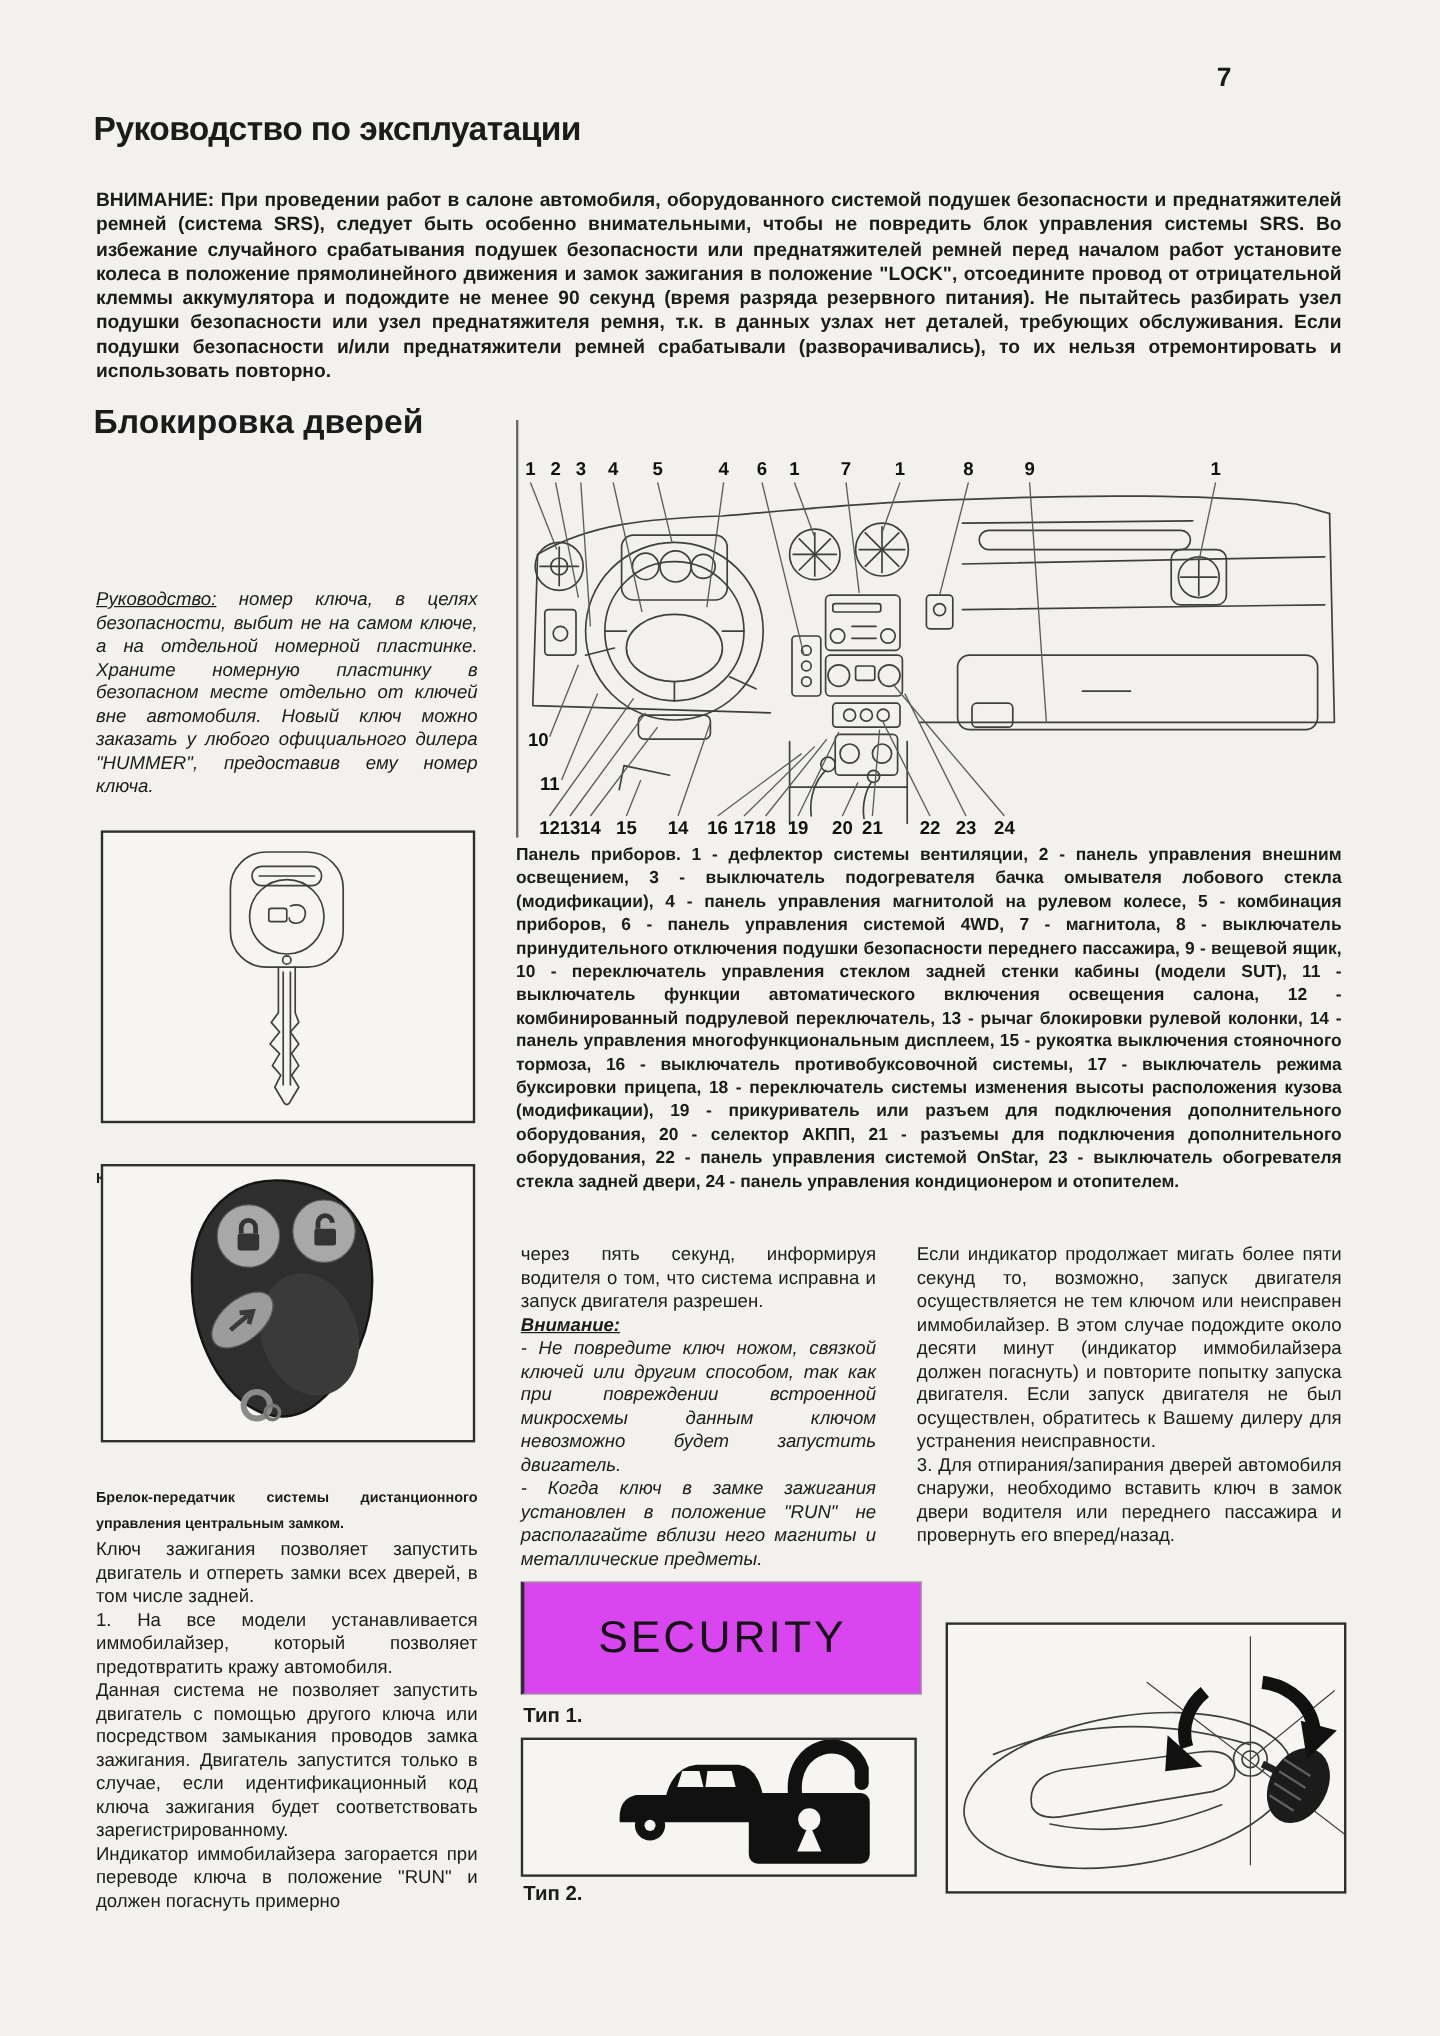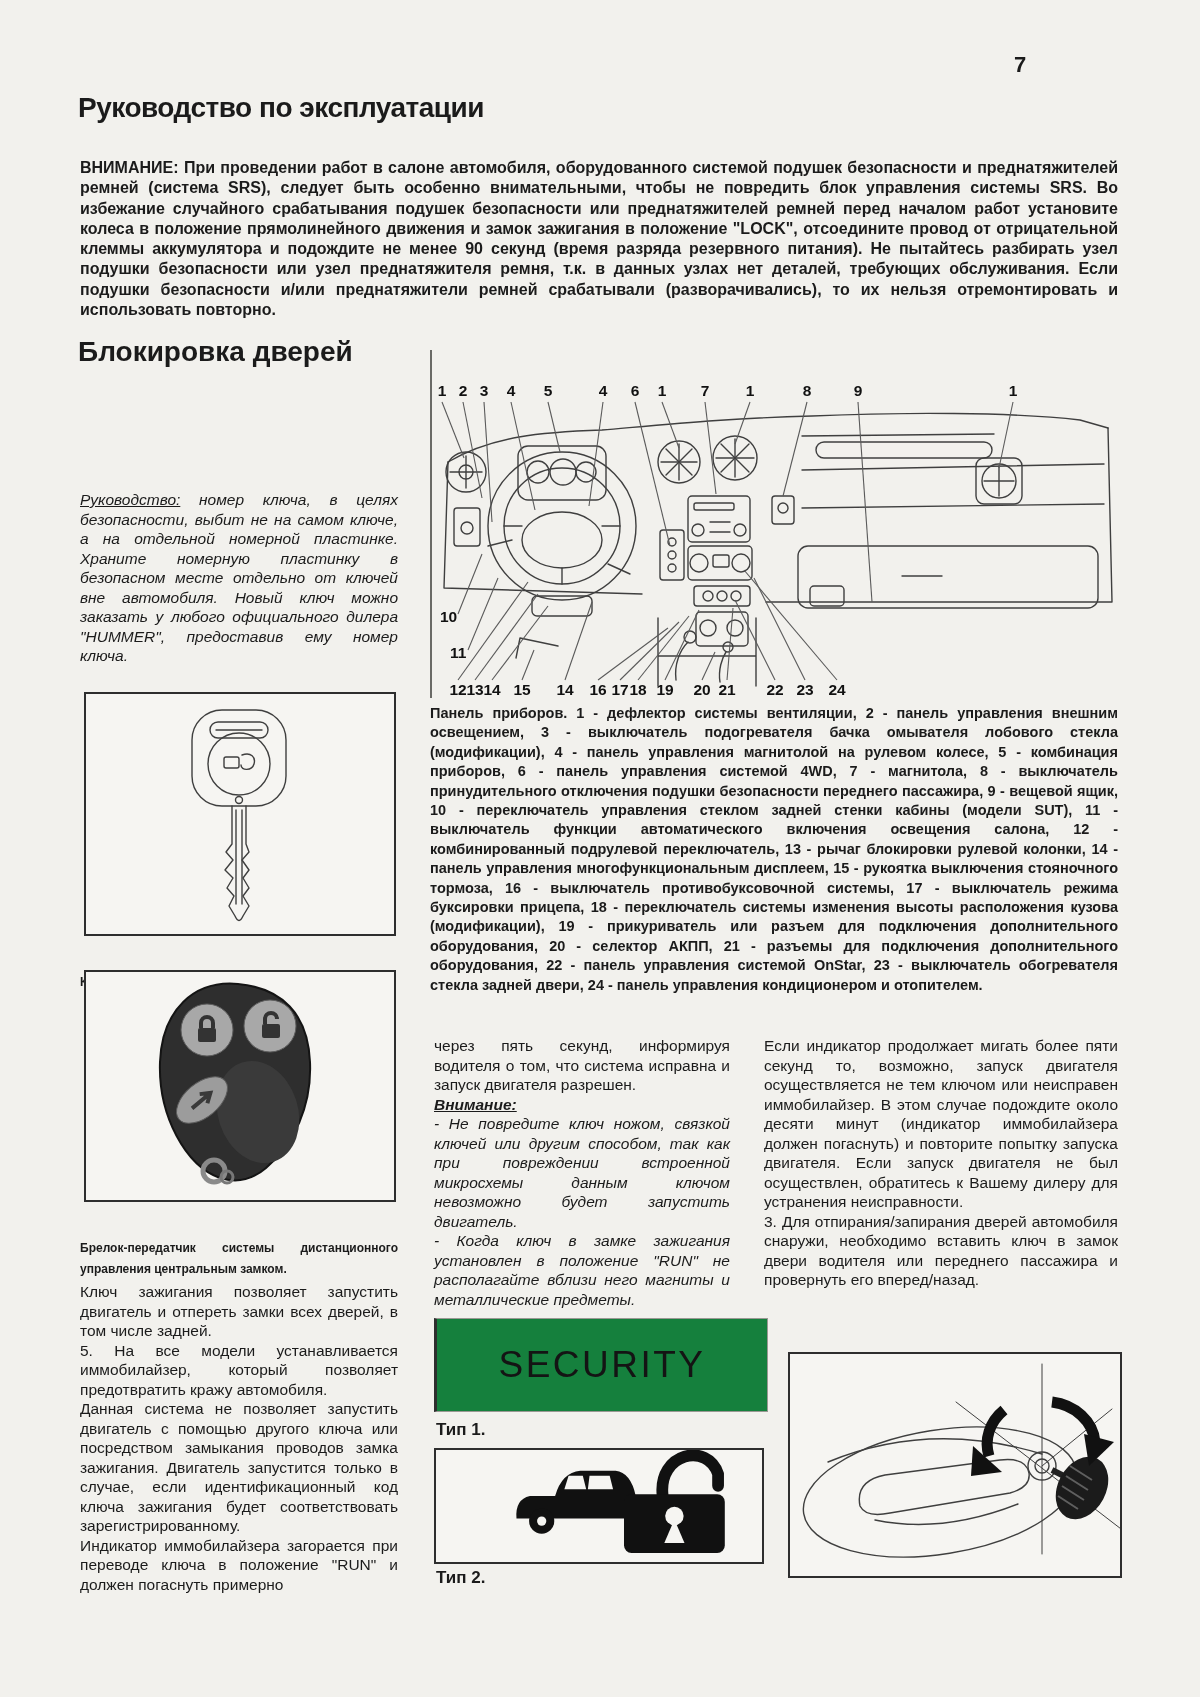--- a/index.html
+++ b/index.html
@@ -20,21 +20,21 @@
   .note .u{text-decoration:underline;}
   .figbox{background:#f6f5f2;border:2px solid #2e2e2e;}
   .figcap{font-size:12px;font-weight:700;line-height:21px;text-align:justify;margin-top:28px;}
   .diagram-wrap{border-left:2px solid #6a6a66;}
   .diagram-caption{width:688px;font-size:14.5px;line-height:19.4px;font-weight:700;text-align:justify;}
   .midcol,.rightcol{font-size:15.5px;line-height:19.5px;text-align:justify;}
   .midcol p,.rightcol p{margin:0;}
   .ital{font-style:italic;}
   .att-label{font-style:italic;font-weight:700;text-decoration:underline;}
   .security-box{
-    background:#15803d;border:1px solid #9a9893;border-left:3px solid #2e2e2e;
+    background:#d946ef;border:1px solid #9a9893;border-left:3px solid #2e2e2e;
     display:flex;align-items:center;justify-content:center;
   }
   .security-txt{font-size:37px;letter-spacing:2.5px;color:#141414;}
   .type-label{font-size:17px;font-weight:700;}
   .dash-num{font:700 15.5px "Liberation Sans",sans-serif;fill:#111;text-anchor:middle;}
   .dash-num-l{font:700 15.5px "Liberation Sans",sans-serif;fill:#111;}
   svg .ln{stroke:#3f3f3f;stroke-width:1.4;fill:none;stroke-linecap:round;stroke-linejoin:round;}
   svg .leader{stroke:#5a5a5a;stroke-width:1.1;fill:none;}
 </style>
 </head>
@@ -94,21 +94,21 @@
       <g>
         <circle cx="128" cy="199" r="11" fill="none" stroke="#8a8a8a" stroke-width="5"></circle>
         <circle cx="141" cy="205" r="6" fill="none" stroke="#777" stroke-width="3"></circle>
       </g>
     </svg>
   </div>
   <div class="abs figcap" style="left:80px;top:1210px;width:318px;">Брелок-передатчик системы дистанционного управления центральным замком.</div>
 
   <div class="abs body-txt" style="left:80px;top:1282px;width:318px;">
     <p>Ключ зажигания позволяет запустить двигатель и отпереть замки всех дверей, в том числе задней.</p>
-    <p>5. На все модели устанавливается иммобилайзер, который позволяет предотвратить кражу автомобиля.</p>
+    <p>1. На все модели устанавливается иммобилайзер, который позволяет предотвратить кражу автомобиля.</p>
     <p>Данная система не позволяет запустить двигатель с помощью другого ключа или посредством замыкания проводов замка зажигания. Двигатель запустится только в случае, если идентификационный код ключа зажигания будет соответствовать зарегистрированному.</p>
     <p>Индикатор иммобилайзера загорается при переводе ключа в положение "RUN" и должен погаснуть примерно</p>
   </div>
 
   <div class="abs diagram-wrap" style="left:430px;top:350px;width:688px;height:348px;">
     <svg width="688" height="348" viewBox="0 0 688 348">
 
       <g class="ln">
         <path d="M16,112 C60,86 110,82 170,80 C240,74 300,68 380,66 C470,62 580,62 648,70 L676,78"></path>
         <path d="M16,112 L12,238 L210,244"></path>

